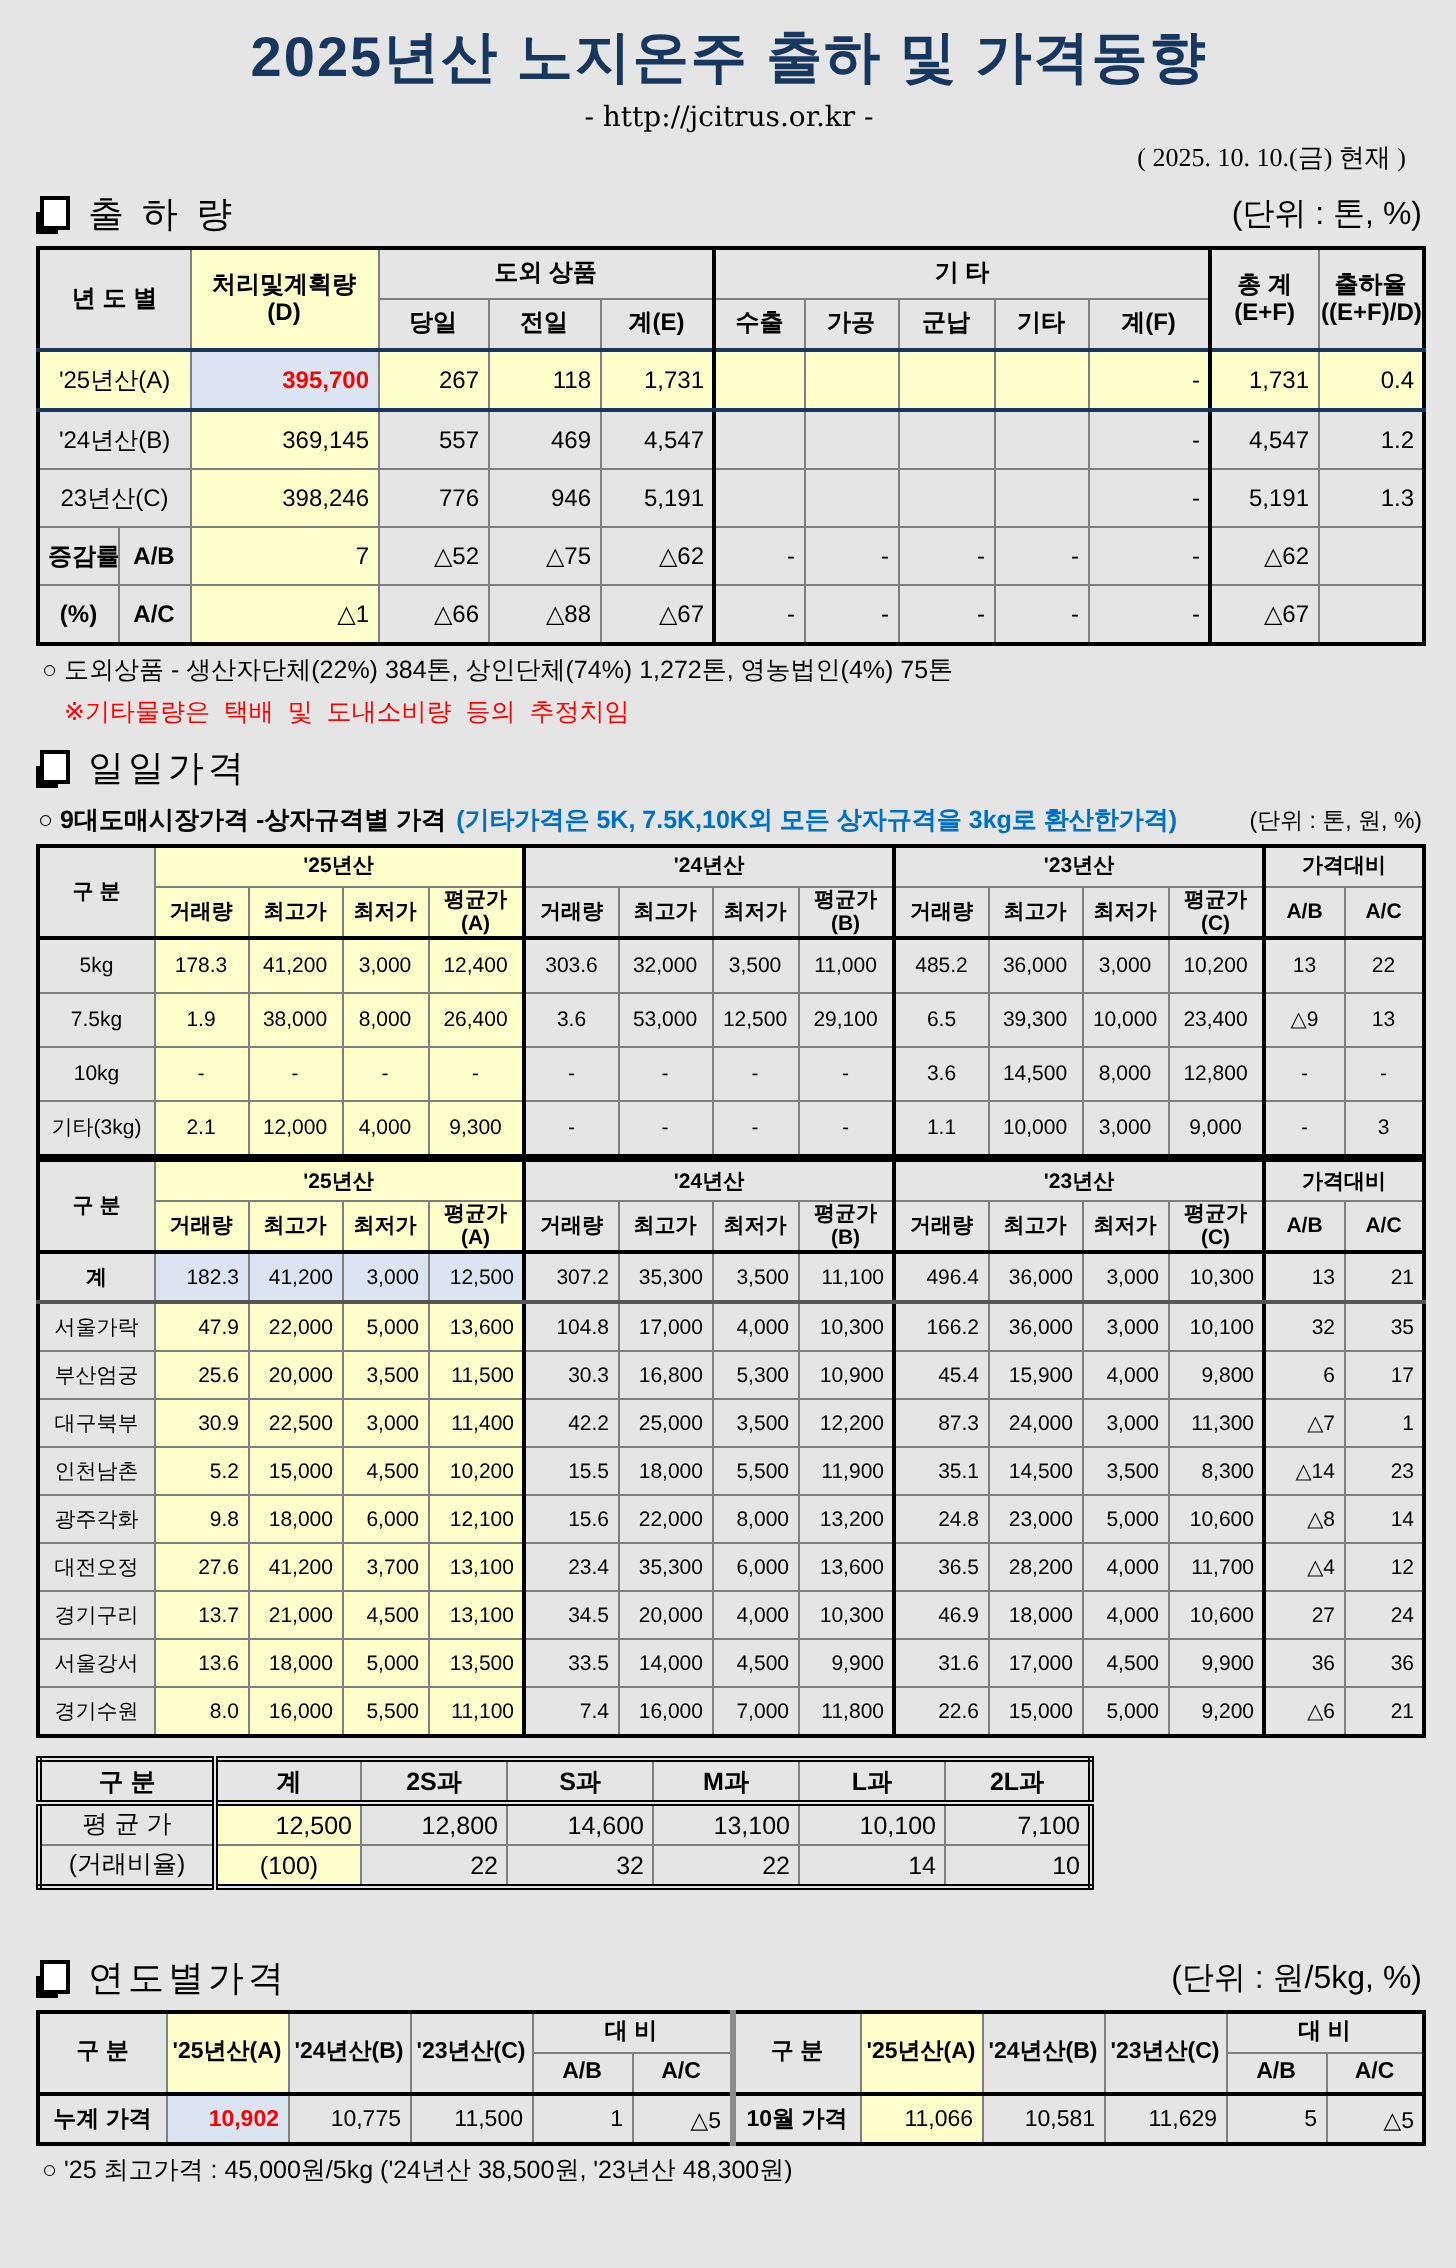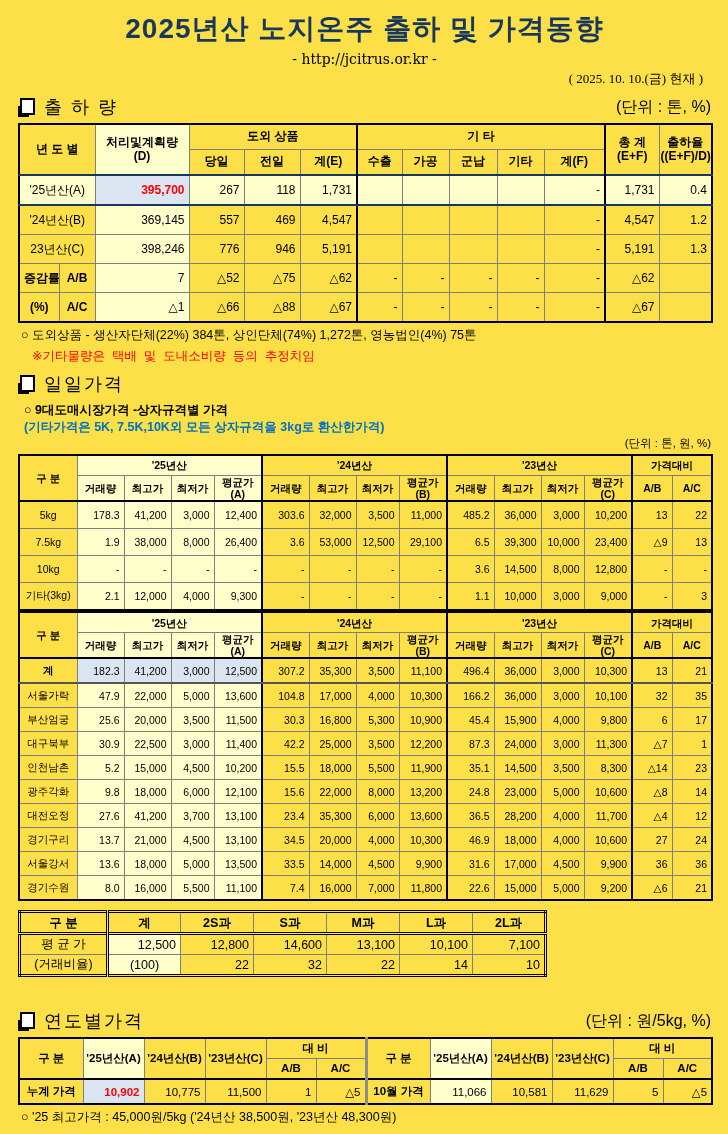--- a/index.html
+++ b/index.html
@@ -1,18 +1,18 @@
 <!DOCTYPE html>
 <html><head>
 <meta charset="utf-8">
 <style>
   html,body{margin:0;padding:0;background:#fff;color:#000;
     font-family:"Liberation Sans","DejaVu Sans",sans-serif;}
   .page{width:728px;height:1134px;box-sizing:border-box;padding:8px 17px 0 18px;
-    overflow:hidden;position:relative;background:#fde047;}
+    overflow:hidden;position:relative;background:#e5e5e5;}
 
   .title{text-align:center;font-size:28px;font-weight:bold;color:#17375e;
     letter-spacing:1px;margin:2px 0 0 0;}
   .subtitle{text-align:center;font-size:14px;margin-top:3px;font-family:"DejaVu Serif",serif;}
   .asof{text-align:right;font-size:13px;margin:3px 8px 2px 0;font-family:Liberation Serif, serif;}
 
   .sec{display:flex;align-items:center;margin:7px 0 4px 0;}
   .sec .sq{position:relative;width:17px;height:19px;display:inline-block;margin-right:9px;flex:none;}
   .sq::before{content:"";position:absolute;left:0;bottom:0;width:11px;height:11px;background:#000;}
   .sq::after{content:"";position:absolute;right:0;top:0;width:11px;height:13px;background:#fff;border:2px solid #000;}
@@ -29,21 +29,21 @@
 
   .t-ship{width:693px;}
   .t-ship th{height:24px;font-size:12px;}
   .t-ship td{height:28px;font-size:12px;}
   .t-ship tbody tr:first-child td{border-top:2px solid #17375e;}
   .row-cur td{background:#ffffcc;border-top:2px solid #17375e;border-bottom:2px solid #17375e;}
 
   .t-daily{width:693px;}
   .t-daily th{height:19px;font-size:10.5px;}
   .t-daily td{font-size:10.5px;}
-  .t-box td{height:26px;}
+  .t-box td{height:26px;text-align:center;}
   .t-mkt td{height:23px;}
   .t-daily tbody td:nth-child(n+2):nth-child(-n+5){background:#ffffcc;}
   .t-daily tbody tr.row-total td:nth-child(n+2):nth-child(-n+5){background:#dbe5f1;}
   .t-daily tbody tr.row-total td{border-bottom:2px solid #555;}
   .t-daily tbody td:nth-child(6),.t-daily tbody td:nth-child(10),
   .t-daily tbody td:nth-child(14){border-left:2px solid #000;}
 
   .sizewrap{margin-top:9px;}
   .t-size{width:526px;border:3px double #000 !important;}
   .t-size th,.t-size td{height:19px;font-size:12.5px;}
@@ -57,21 +57,21 @@
 
   .gs{border-left:2px solid #000 !important;}
   .hl{background:#ffffcc !important;}
   .hlb{background:#dbe5f1 !important;}
   .red{color:#ff0000;font-weight:bold;}
   .lb{text-align:center !important;}
   .b{font-weight:bold;}
 
   .note{font-size:12.5px;margin:4px 0 0 3px;white-space:pre-wrap;}
   .note-red{color:#ff0000;margin-left:14px;}
-  .subhead{display:flex;align-items:baseline;font-size:12.5px;font-weight:bold;margin:6px 0 3px 1px;white-space:nowrap;flex-direction:column;}
+  .subhead{display:flex;align-items:baseline;font-size:12.5px;font-weight:bold;margin:6px 0 3px 1px;white-space:nowrap;}
   .subhead .blue{color:#0070c0;margin-left:5px;}
   .subhead .unit{margin-left:auto;font-weight:normal;font-size:11.5px;}
 </style>
 </head>
 <body>
 
 <div class="page">
 
   <h1 class="title">2025년산 노지온주 출하 및 가격동향</h1>
   <div class="subtitle">- http://jcitrus.or.kr -</div>

